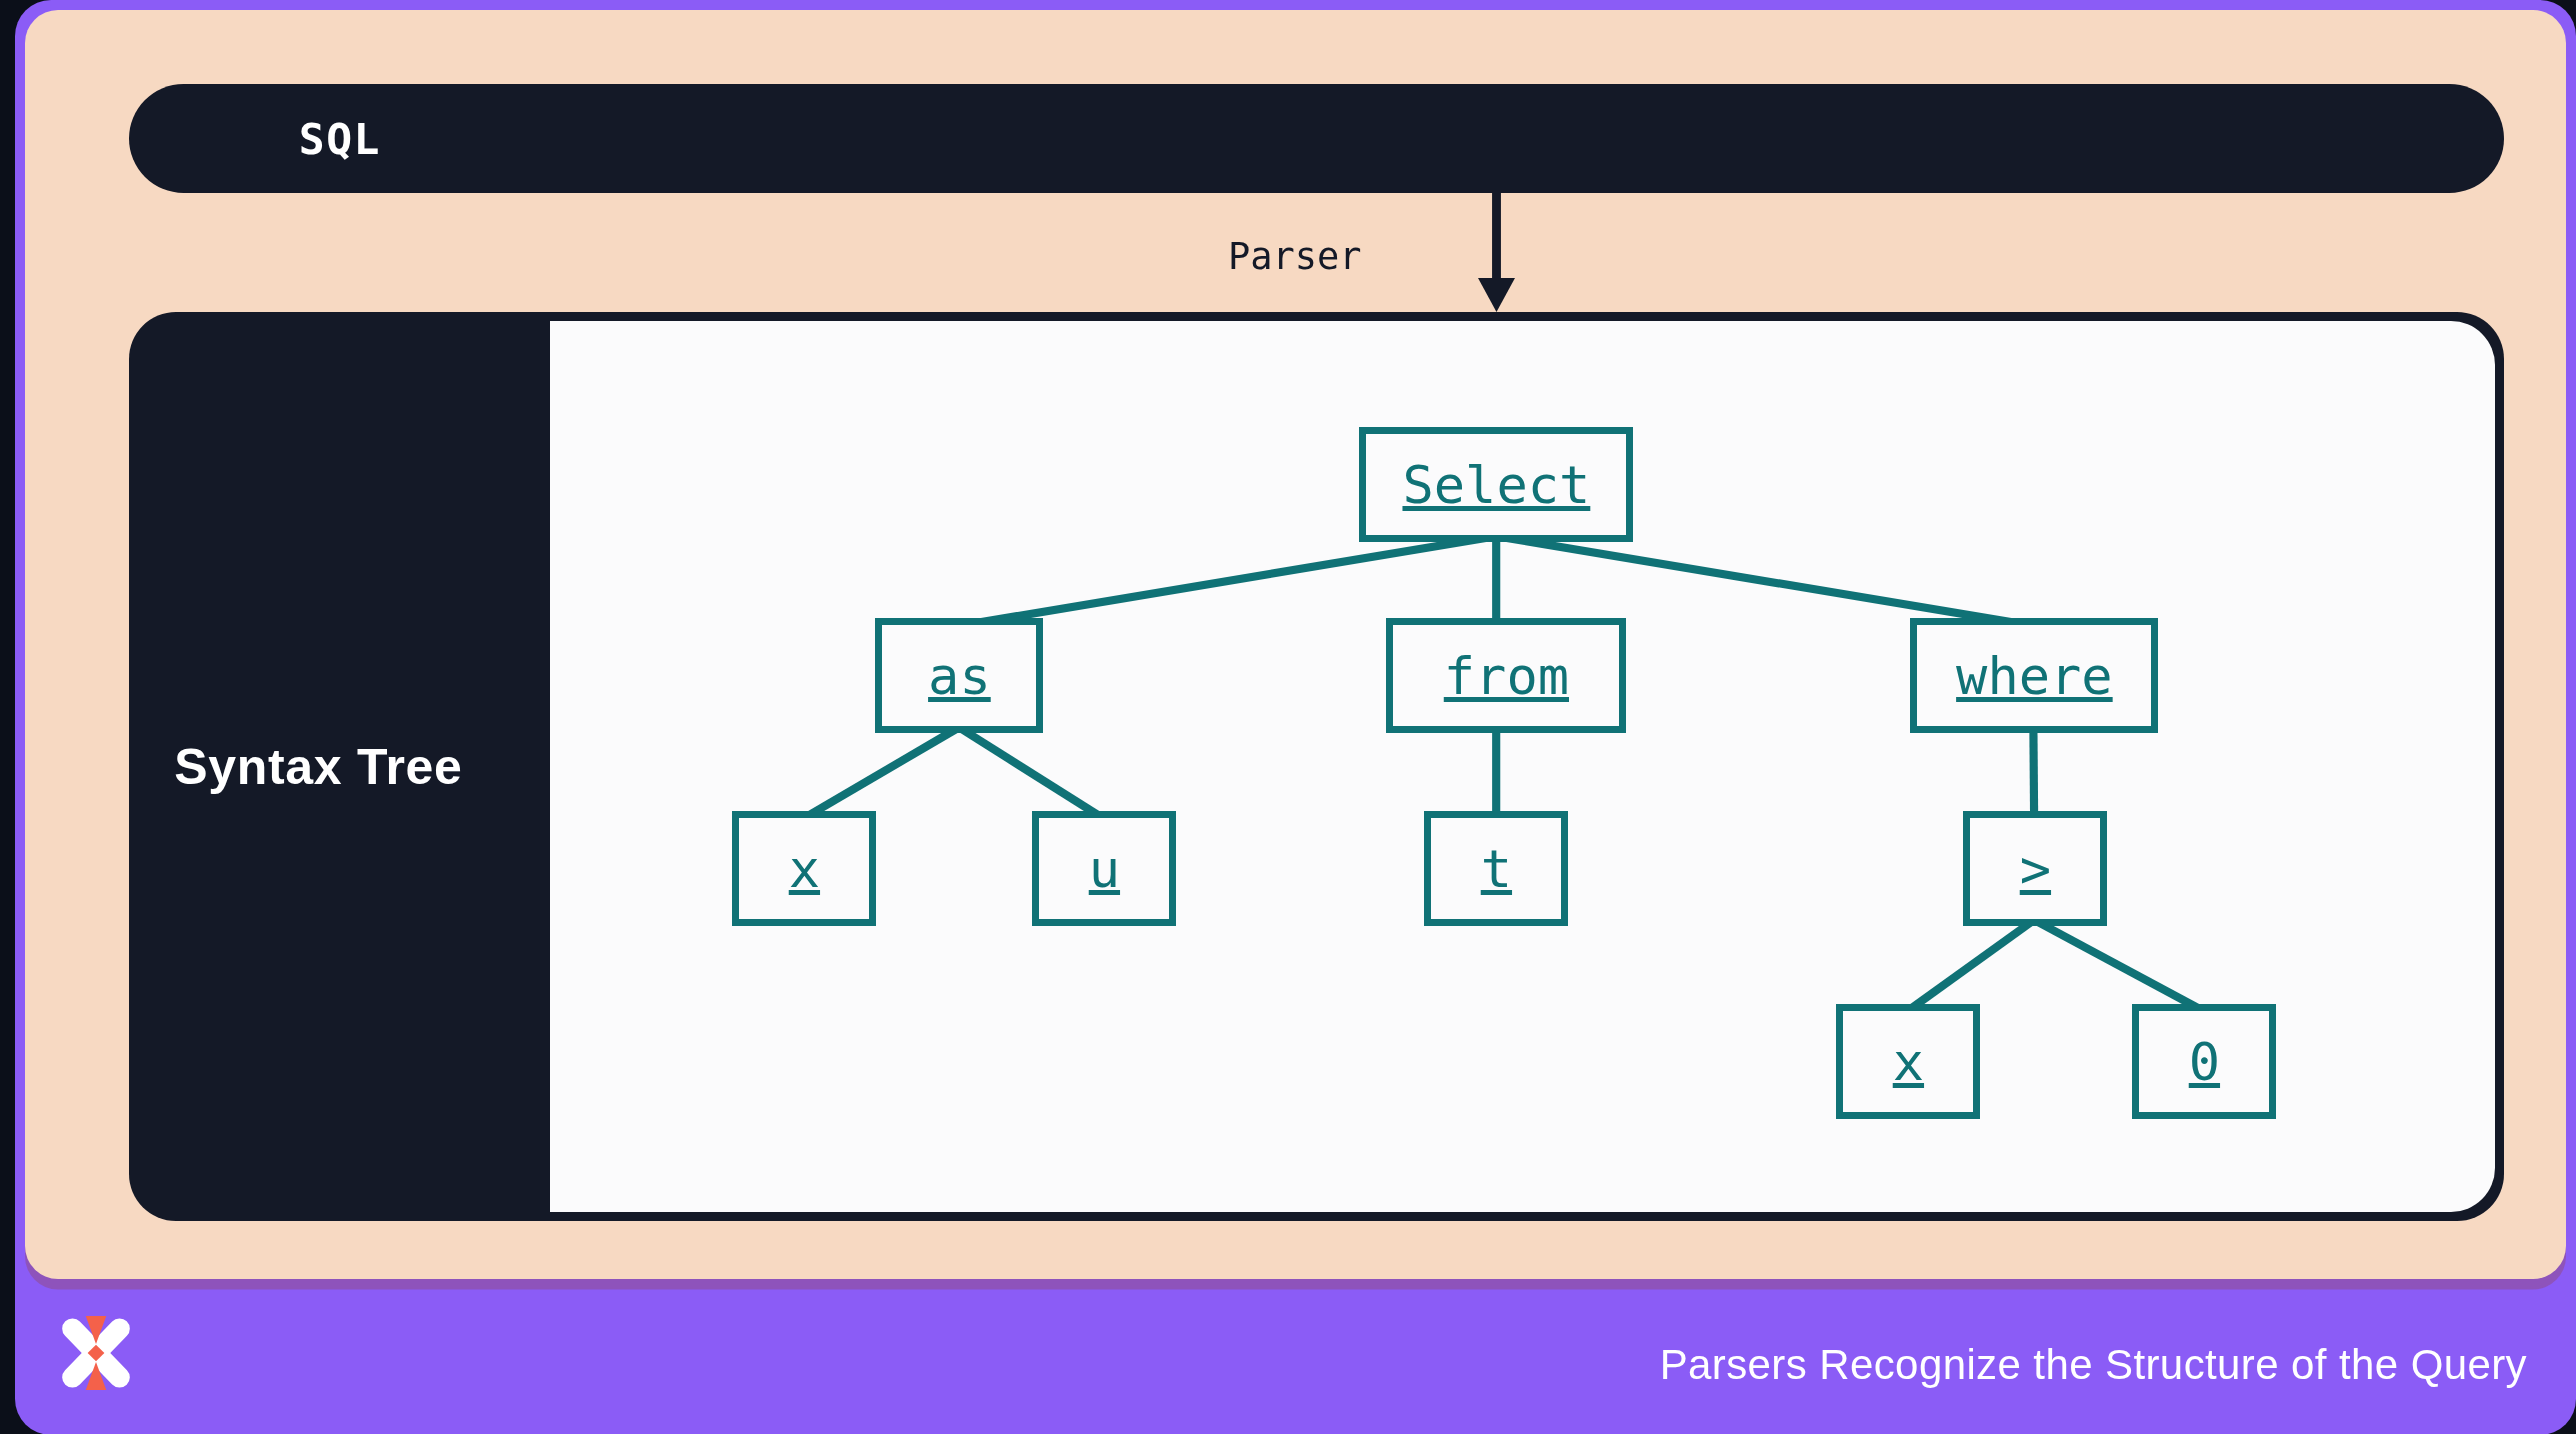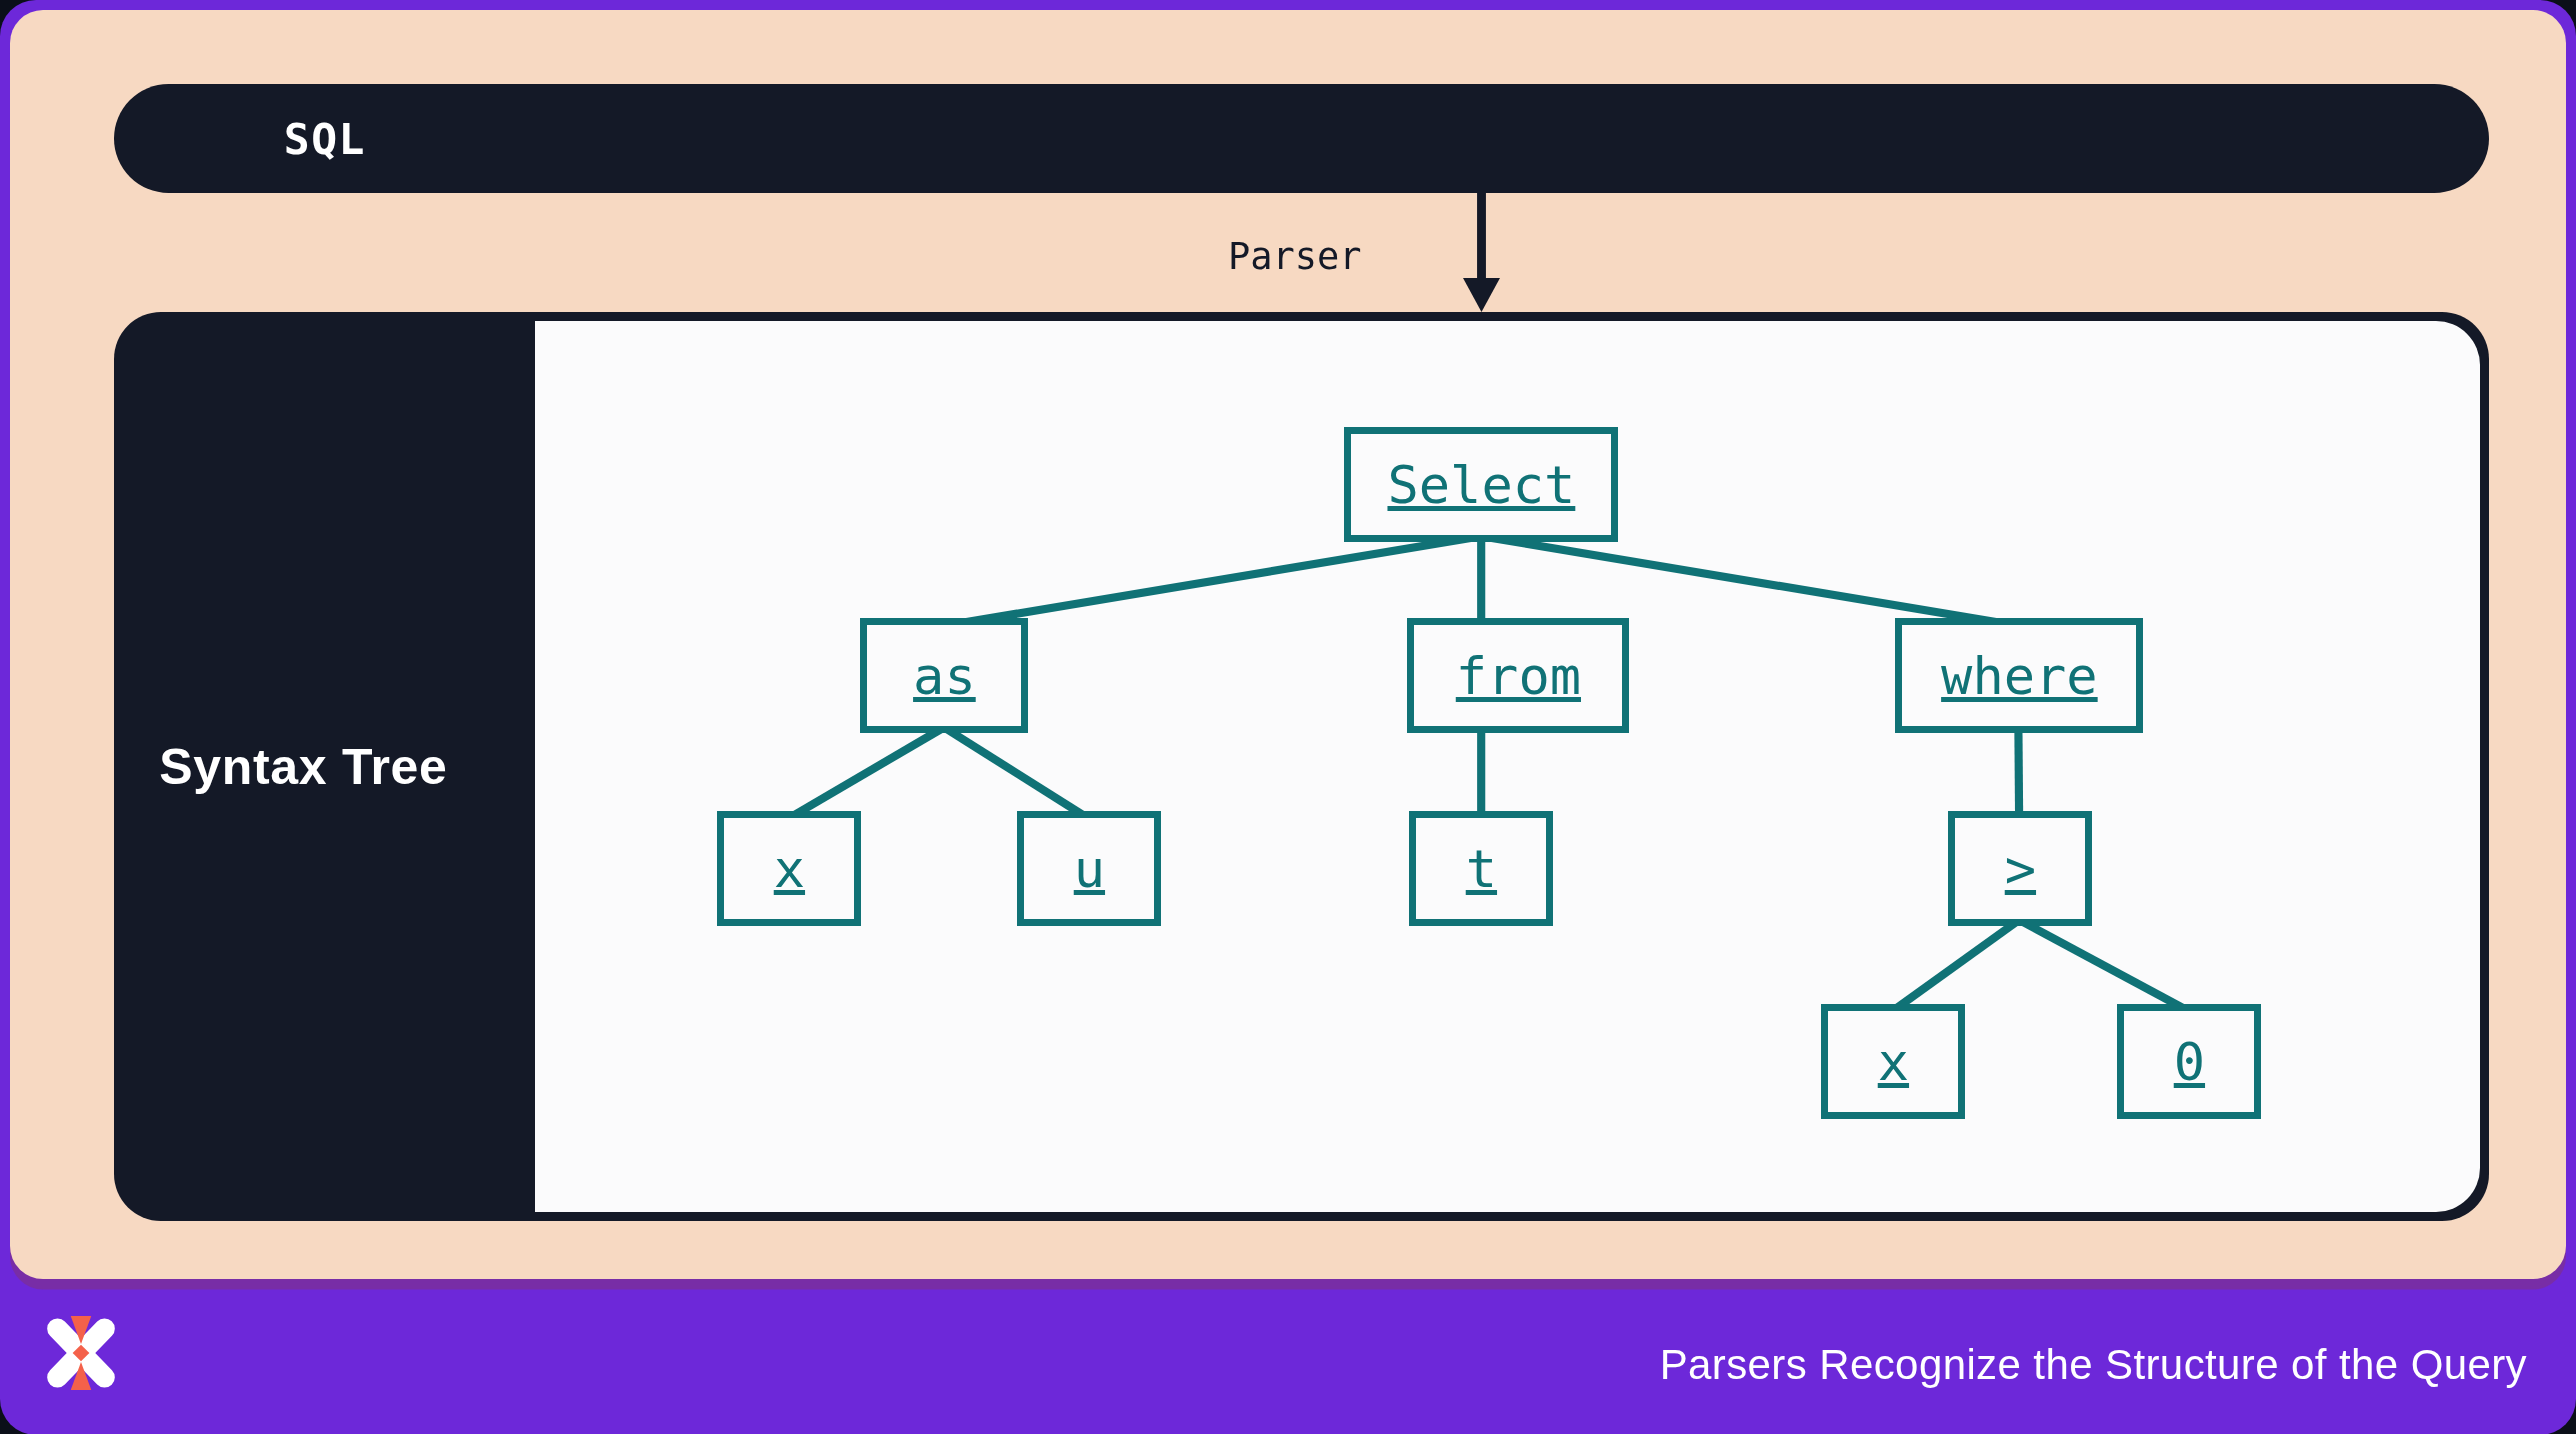--- a/index.html
+++ b/index.html
@@ -3,21 +3,21 @@
 <meta charset="utf-8">
 <style>
   html,body{margin:0;padding:0;}
   body{
     width:2576px;height:1435px;position:relative;overflow:hidden;
     background:#0b0f19;
     font-family:"Liberation Sans",sans-serif;
   }
   
   .frame{
-    position:absolute;inset:0;background:#6d28d9;border-radius:36px;
+    position:absolute;inset:0;background:#8b5cf6;border-radius:36px;margin-left:15px;
   }
   
   .canvas{
     position:absolute;left:10.4px;top:10.4px;right:10.4px;height:1269px;
     background:#F7D9C2;border-radius:33px;
     box-shadow:0 10.4px 0 0 rgba(150,62,36,0.28);
   }
   
   .sql-pill{
     position:absolute;left:104px;top:74px;width:2375px;height:109px;
@@ -110,21 +110,21 @@
             <line x1="1277" y1="290" x2="2002" y2="411" stroke="#107276" stroke-width="11"></line>
             <line x1="552" y1="548" x2="342" y2="671" stroke="#107276" stroke-width="11"></line>
             <line x1="552" y1="548" x2="747" y2="671" stroke="#107276" stroke-width="11"></line>
             <line x1="1277" y1="548" x2="1277" y2="671" stroke="#107276" stroke-width="11"></line>
             <line x1="2002" y1="548" x2="2003" y2="671" stroke="#107276" stroke-width="11"></line>
             <line x1="2003" y1="808" x2="1832" y2="931" stroke="#107276" stroke-width="11"></line>
             <line x1="2003" y1="808" x2="2232" y2="931" stroke="#107276" stroke-width="11"></line>
           </svg>
       <div class="tnode" style="left: 809px; top: 106px; width: 274px;">Select</div>
           <div class="tnode" style="left: 325px; top: 297px; width: 168px;">as</div>
-          <div class="tnode" style="left: 872px; top: 297px; width: 222px;">from</div>
+          <div class="tnode" style="left: 836px; top: 297px; width: 240px;">from</div>
           <div class="tnode" style="left: 1360px; top: 297px; width: 248px;">where</div>
           <div class="tnode" style="left: 182px; top: 490px; width: 144px;">x</div>
           <div class="tnode" style="left: 482px; top: 490px; width: 144px;">u</div>
           <div class="tnode" style="left: 874px; top: 490px; width: 144px;">t</div>
           <div class="tnode" style="left: 1413px; top: 490px; width: 144px;">&gt;</div>
           <div class="tnode" style="left: 1286px; top: 683px; width: 144px;">x</div>
           <div class="tnode" style="left: 1582px; top: 683px; width: 144px;">0</div>
         </div>
     </div>
 

